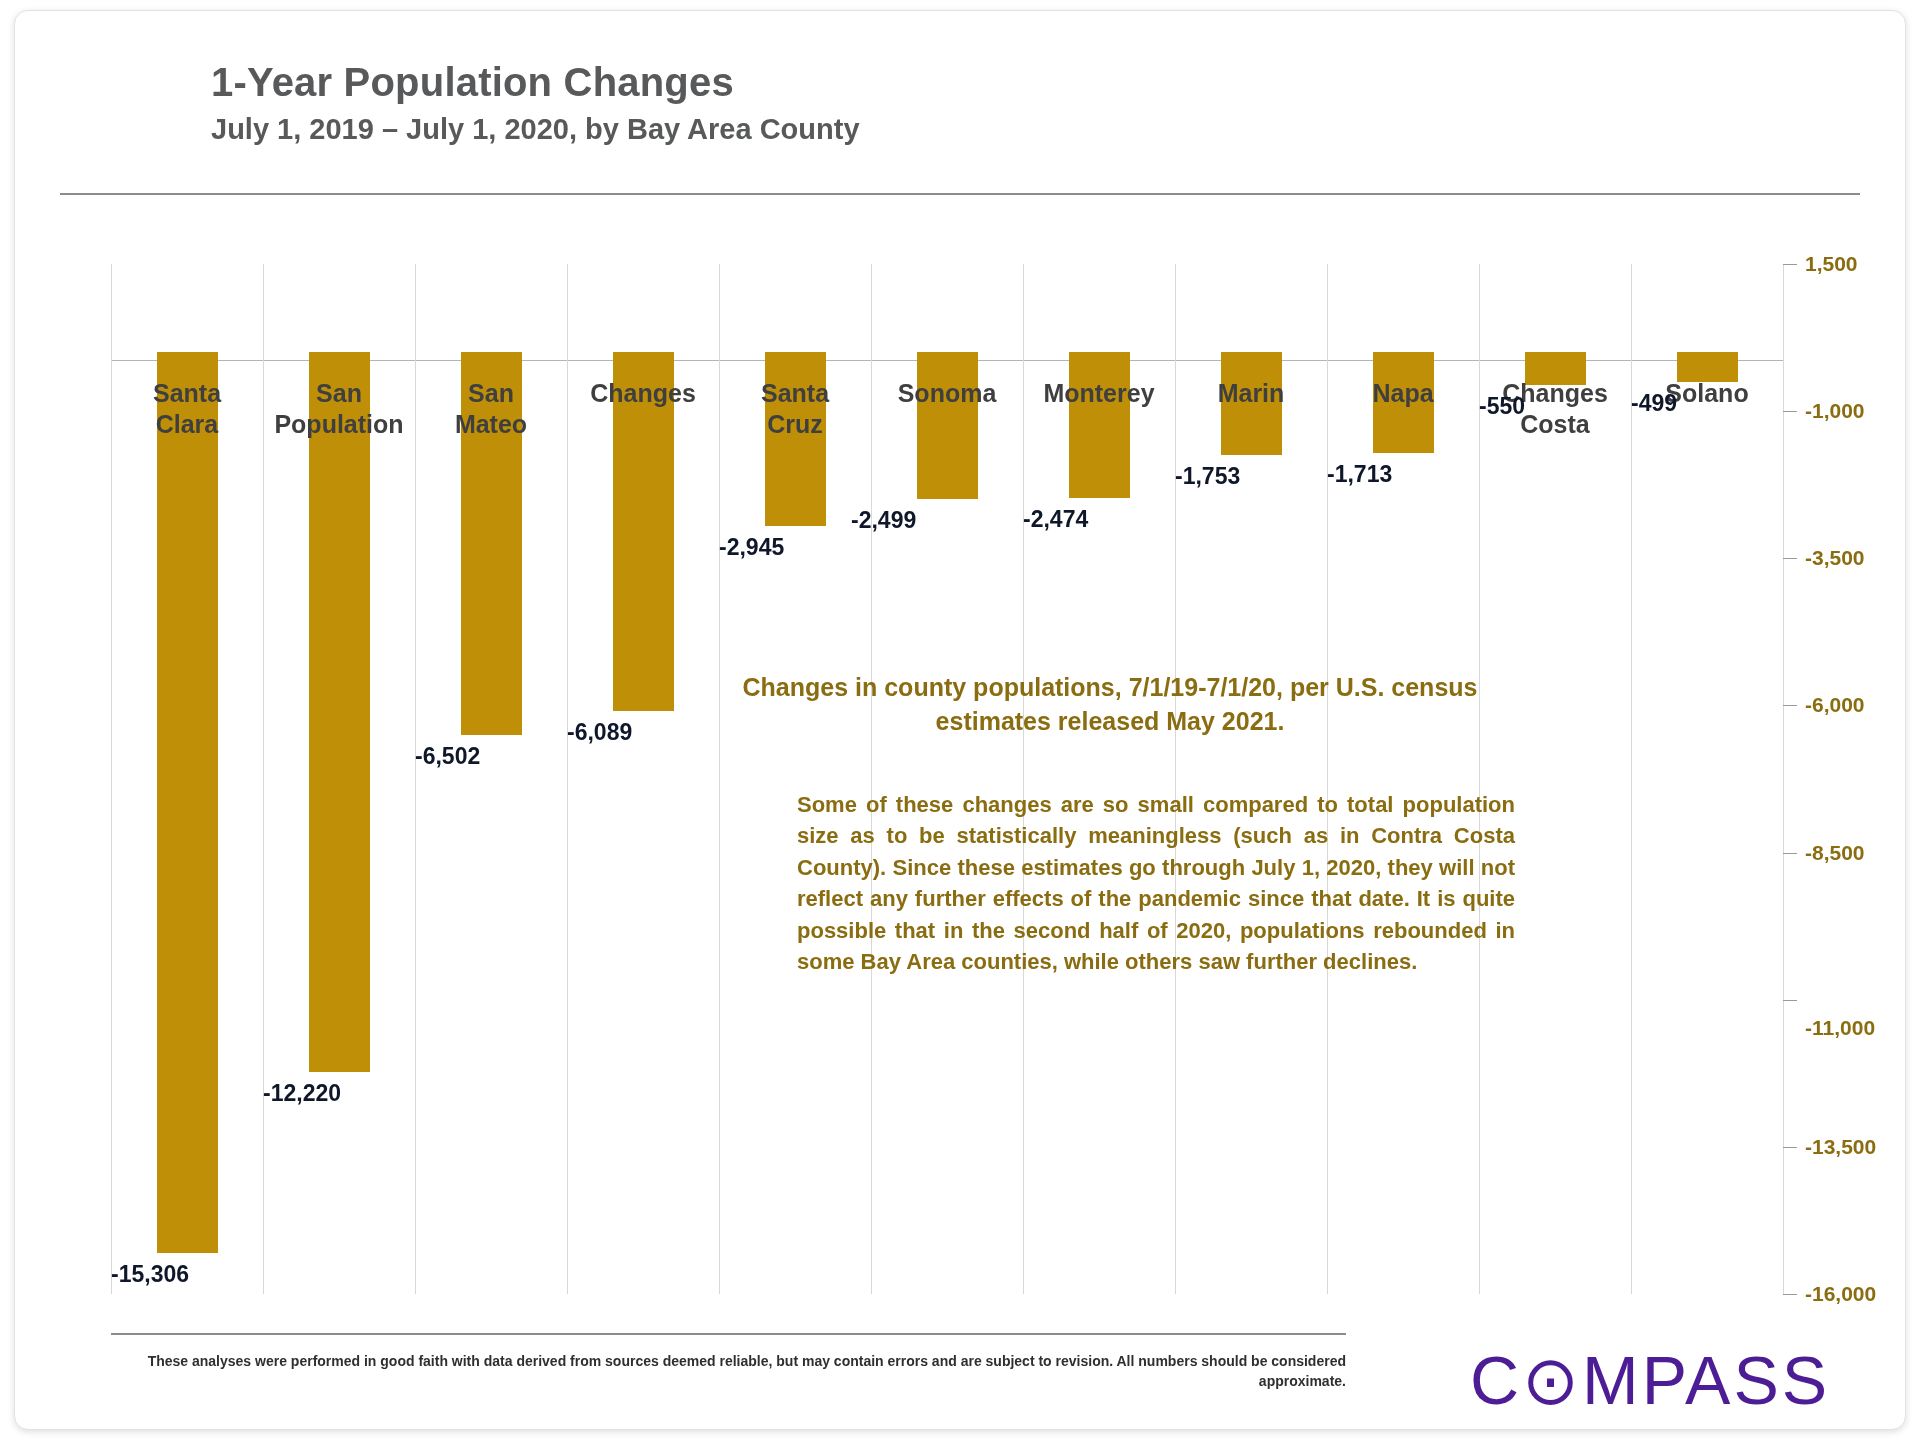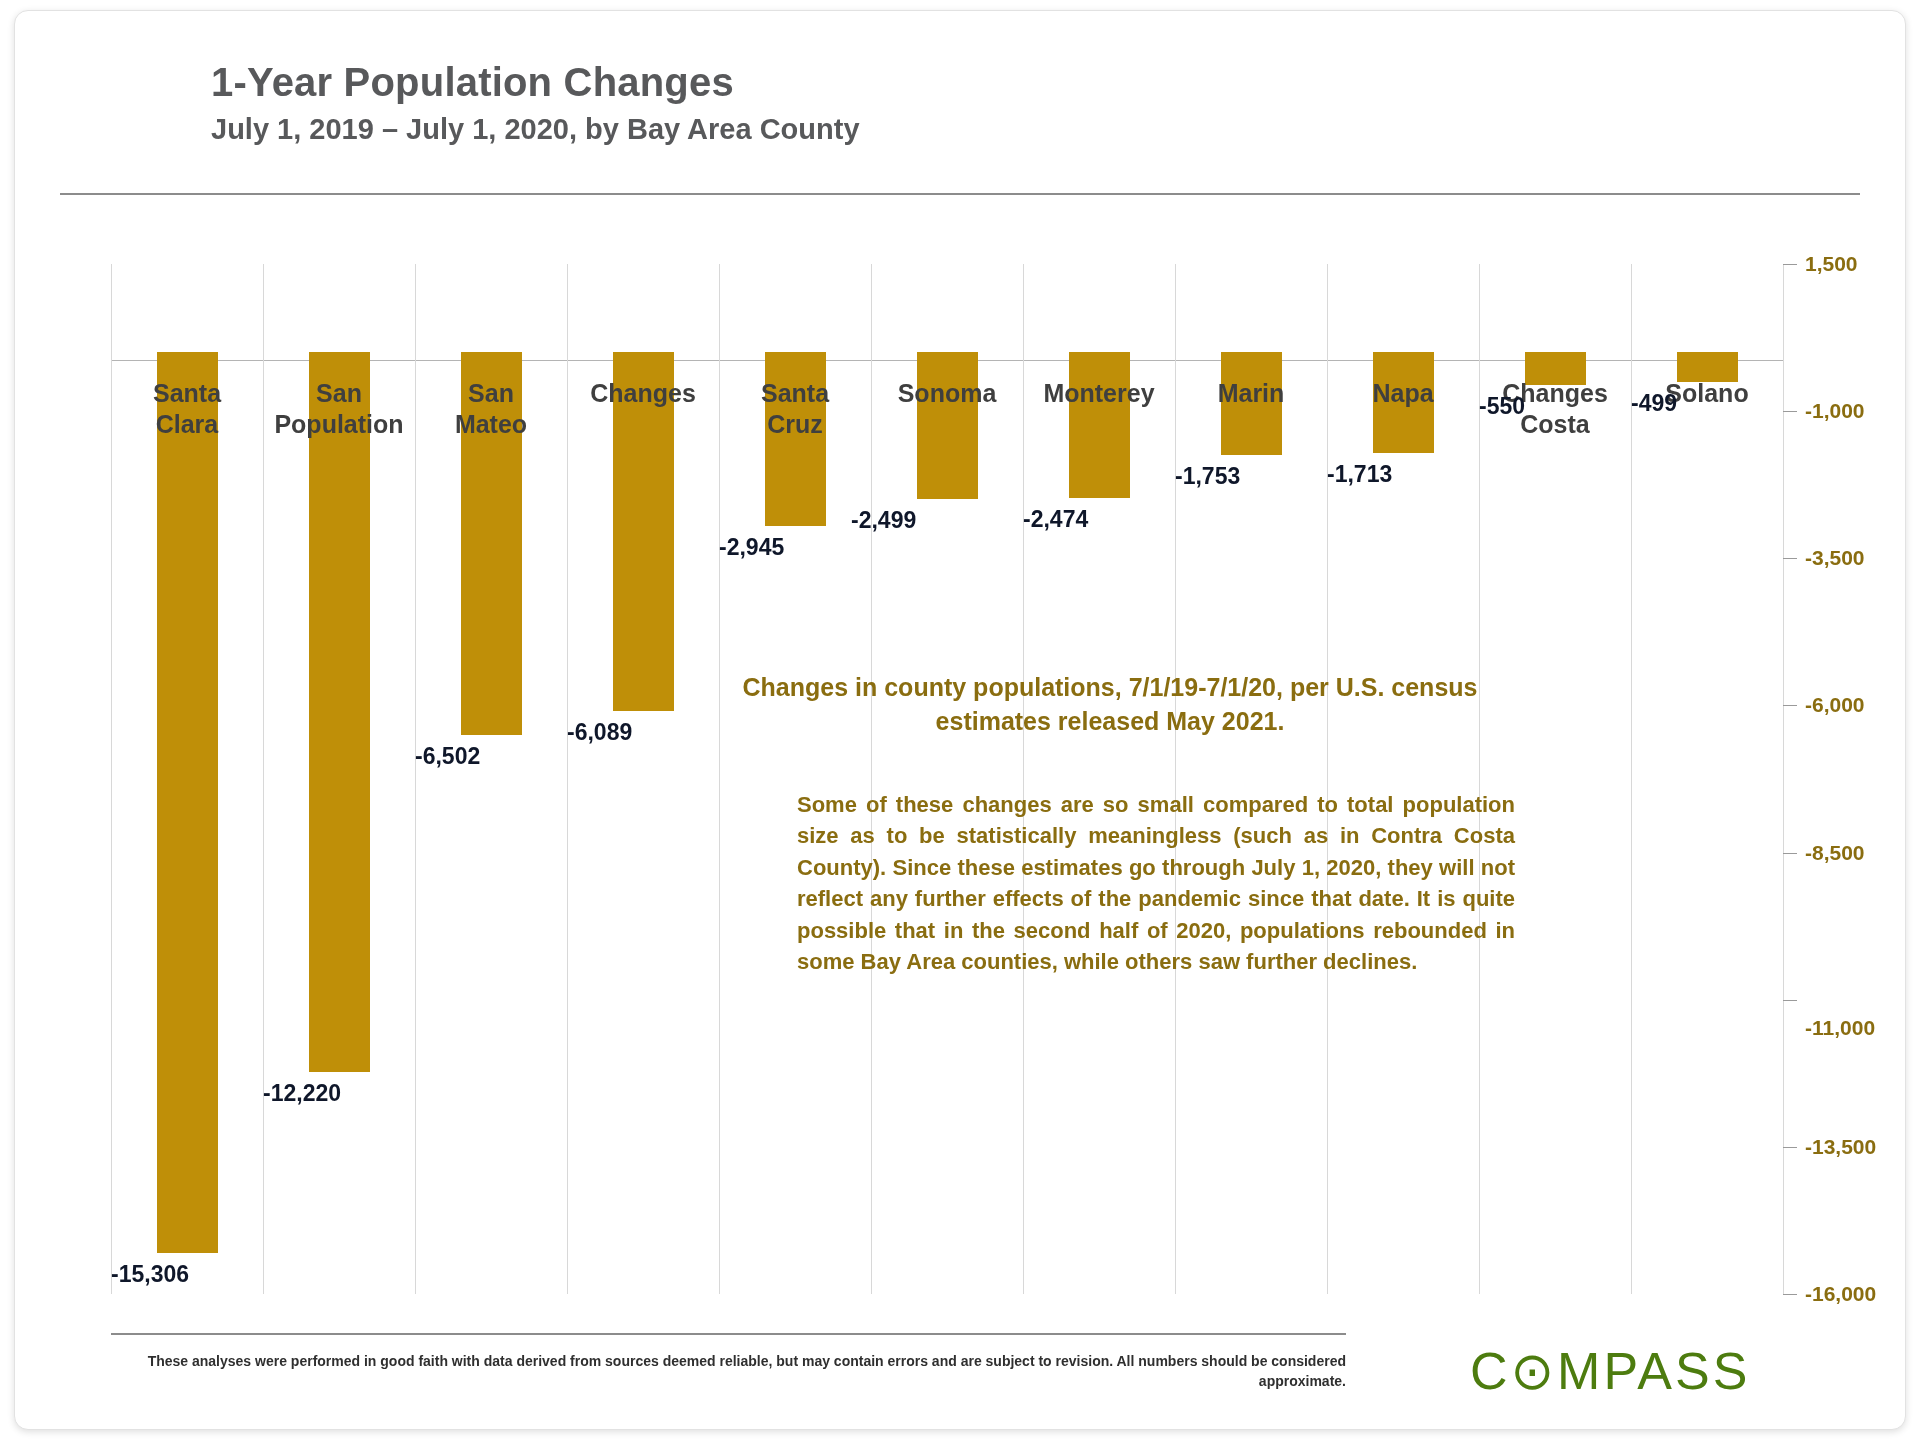--- a/index.html
+++ b/index.html
@@ -174,23 +174,23 @@
     text-align: right;
     font-size: 14px;
     font-weight: bold;
     color: #2f2f2f;
     line-height: 1.45;
   }
   .logo {
     position: absolute;
     left: 1455px;
     top: 1330px;
-    font-size: 52px;
+    font-size: 68px;
     letter-spacing: 3px;
-    color: #4d7c0f;
+    color: #4c1d95;
     font-family: "Liberation Sans", sans-serif;
     font-weight: 400;
   }
 </style>
 </head>
 <body>
 
 <div class="slide">
   <div class="card">
 

